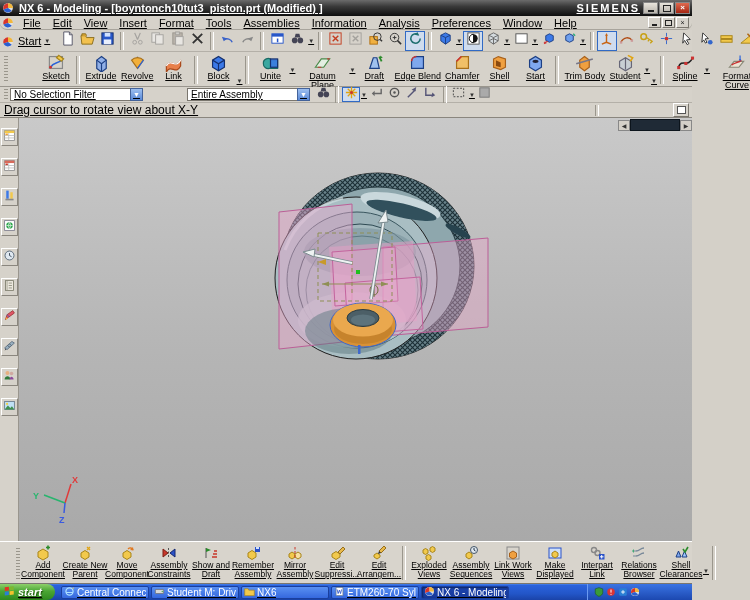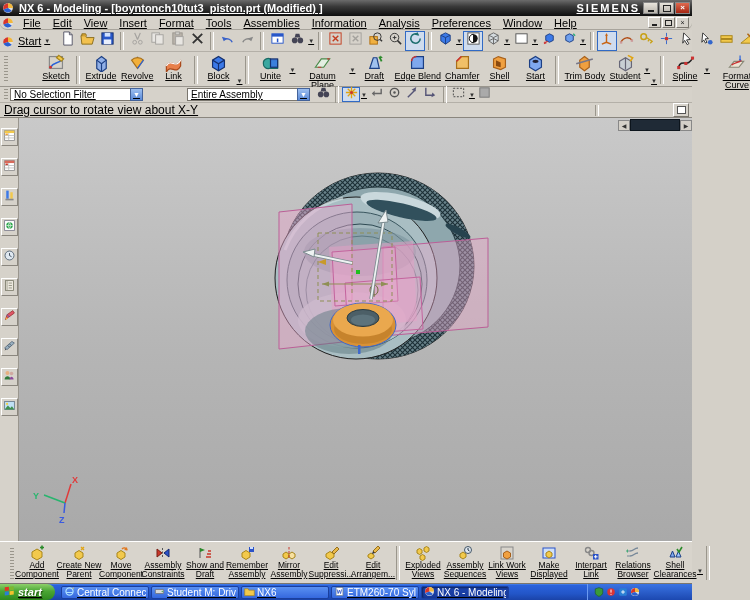--- a/index.html
+++ b/index.html
@@ -75,21 +75,21 @@
     display:flex;align-items:center;justify-content:center;box-sizing:border-box;flex:none;}
   #graphics{position:relative;flex:1;height:100%;background:linear-gradient(180deg,#c9c9c9 0%,#b5b5b5 55%,#a9a9a9 100%);overflow:hidden;}
   #scene{position:absolute;left:0;top:0;}
   #gscroll{position:absolute;top:1px;right:0;height:12px;display:flex;align-items:center;}
   .garr{width:12px;height:11px;background:#d4d0c8;border:1px solid #888;box-sizing:border-box;font-size:6px;
     display:flex;align-items:center;justify-content:center;color:#333;}
   #gthumb{width:48px;height:10px;background:#1f2a36;border:1px solid #0c141c;}
 
   
   #asmbar{top:541px;height:43px;background:#d8d4cc;border-top:1px solid #fff;border-bottom:1px solid #7a766e;
-    display:flex;align-items:flex-start;padding:2px 0 0 8px;}
+    display:flex;align-items:flex-start;padding:2px 0 0 14px;}
   .abtn{width:42px;height:38px;display:flex;flex-direction:column;align-items:center;flex:none;}
   .abtn .aico{height:17px;display:flex;align-items:center;}
   .abtn .aline{font-size:8.5px;line-height:1.05;text-align:center;color:#000;white-space:nowrap;}
   .asep{width:2px;height:34px;border-left:1px solid #9a968c;border-right:1px solid #fff;margin:0 2px;flex:none;align-self:center;}
 
   
   #taskbar{top:584px;height:16px;background:linear-gradient(180deg,#4a86ec 0%,#2a62dc 8%,#2356c8 60%,#1a43a8 100%);
     display:flex;align-items:center;}
   #startbtn{height:16px;width:55px;background:linear-gradient(180deg,#8ed06a 0%,#4aa634 45%,#2f8a1f 100%);
     border-radius:0 8px 8px 0;display:flex;align-items:center;gap:2px;padding-left:4px;box-sizing:border-box;

